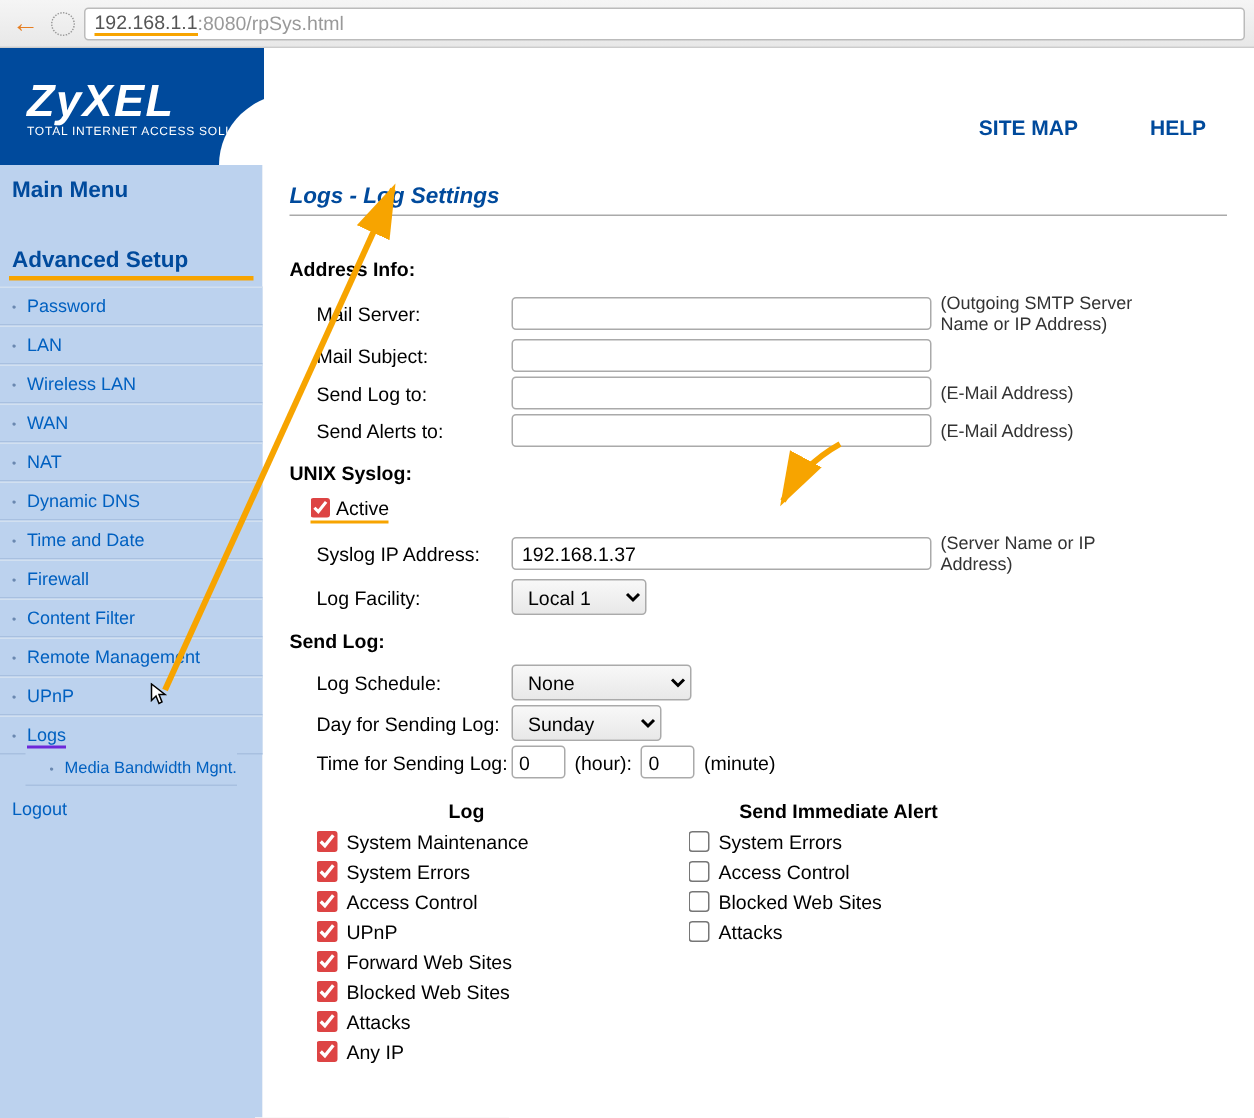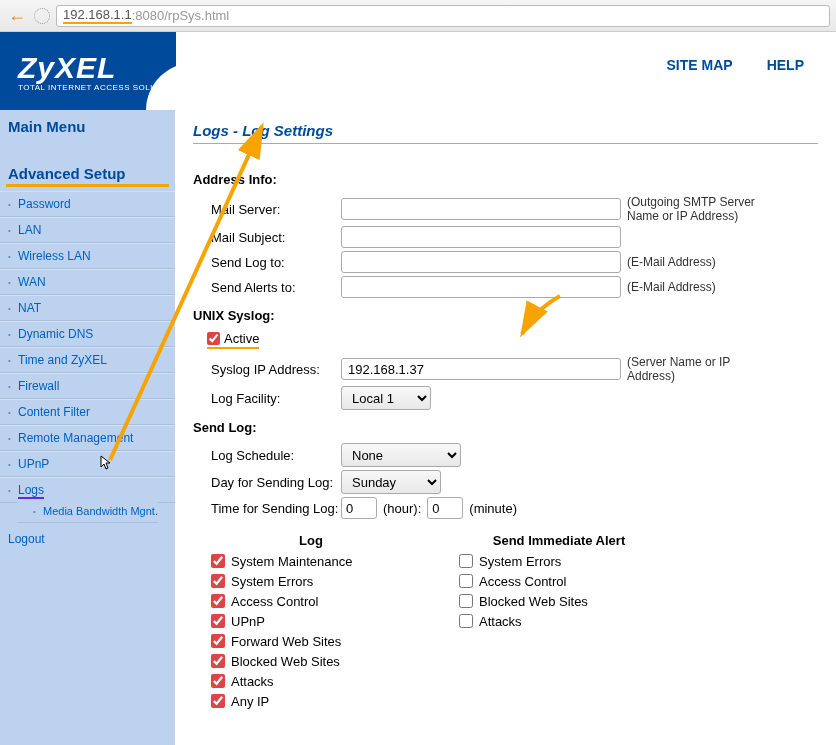--- a/index.html
+++ b/index.html
@@ -11,21 +11,21 @@
 .globe { width: 16px; height: 16px; border: 1px dotted #999; border-radius: 50%; }
 .url-bar { flex: 1; height: 22px; background: #fff; border: 1px solid #bbb; border-radius: 3px; display: flex; align-items: center; padding: 0 6px; font-size: 13px; color: #555; }
 .url-highlight { border-bottom: 2px solid #f7a400; }
 .url-port { color: #999; }
 
 
 .banner { height: 78px; background: #004a9c; display: flex; align-items: center; padding: 0 18px; position: relative; }
 .logo { color: #fff; }
 .logo-main { font-size: 30px; font-weight: bold; font-style: italic; letter-spacing: 1px; }
 .logo-sub { font-size: 8px; letter-spacing: 0.5px; margin-top: -2px; }
-.banner-links { position: absolute; right: 30px; top: 24px; display: flex; gap: 30px; }
+.banner-links { position: absolute; right: 30px; top: 44px; display: flex; gap: 44px; }
 .banner-links a { color: #004a9c; background: #fff; font-weight: bold; font-size: 14px; text-decoration: none; padding: 1px 2px; }
 .banner-right { position: absolute; right: 0; top: 0; bottom: 0; width: 660px; background: #fff; border-top-left-radius: 0; }
 .banner-wave { position: absolute; right: 620px; top: 30px; width: 70px; height: 48px; background: #fff; border-top-left-radius: 50px 48px; }
 
 
 .page { display: flex; height: calc(745px - 32px - 78px); }
 .sidebar { width: 175px; background: #bcd2ee; }
 .content { flex: 1; background: #fff; padding: 12px 18px; overflow-y: auto; }
 .menu-header { padding: 8px 8px; font-weight: bold; font-size: 15px; color: #004a9c; }
 .menu-header.adv { border-bottom: 3px solid #f7a400; margin: 0 6px 4px 6px; padding: 8px 2px 2px 2px; }
@@ -89,21 +89,21 @@
   <div class="sidebar">
     <div class="menu-header">Main Menu</div>
     <div style="height:14px"></div>
     <div class="menu-header adv">Advanced Setup</div>
     <a class="menu-item">Password</a>
     <a class="menu-item">LAN</a>
     <a class="menu-item">Wireless LAN</a>
     <a class="menu-item">WAN</a>
     <a class="menu-item">NAT</a>
     <a class="menu-item">Dynamic DNS</a>
-    <a class="menu-item">Time and ZyXEL</a>
+    <a class="menu-item">Time and Date</a>
     <a class="menu-item">Firewall</a>
     <a class="menu-item">Content Filter</a>
     <a class="menu-item">Remote Management</a>
     <a class="menu-item">UPnP</a>
     <a class="menu-item with-underline"><span>Logs</span></a>
     <a class="menu-sub">Media Bandwidth Mgnt.</a>
     <div class="logout">Logout</div>
   </div>
 
   <div class="content">

